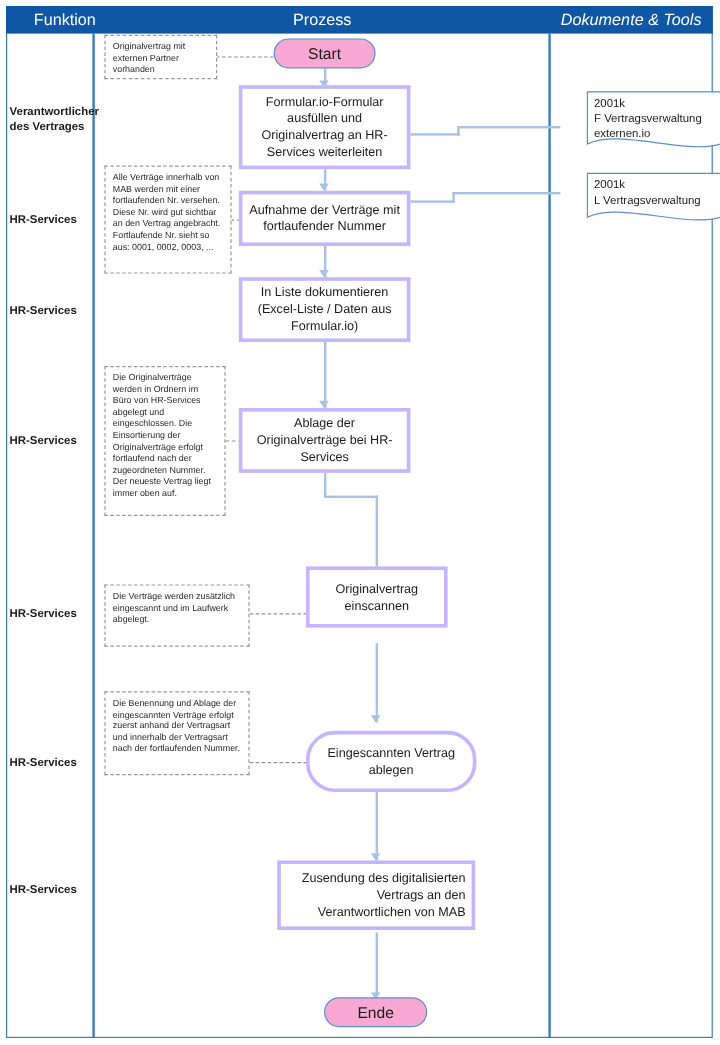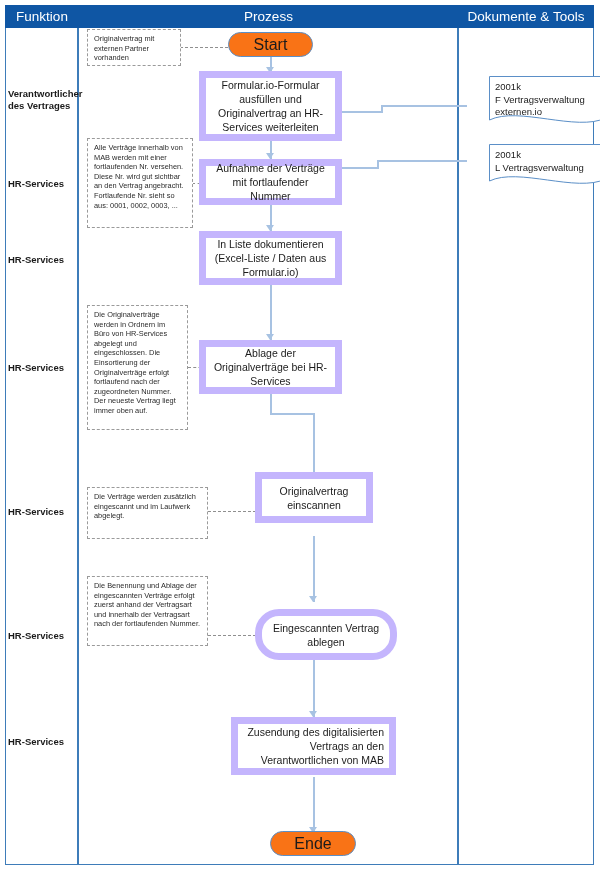--- a/index.html
+++ b/index.html
@@ -44,23 +44,23 @@
   .header-cell {
     position: absolute;
     top: 0;
     height: 23px;
     line-height: 23px;
     color: #ffffff;
     font-size: 13.5px;
     text-align: center;
     white-space: nowrap;
   }
-  .header-cell.func  { left: 0px;   width: 74px; }
+  .header-cell.func  { left: 0px;   width: 74px; padding-left: 12px; }
   .header-cell.proz  { left: 74px;  width: 379px; }
-  .header-cell.doks  { left: 453px; width: 136px; }
+  .header-cell.doks  { left: 453px; width: 136px; font-style: italic; }
 
   
   .divider {
     position: absolute;
     top: 28px;
     width: 2px;
     height: 837px;
     background: #3E7CB9;
   }
   .divider.d1 { left: 77px; }
@@ -74,41 +74,41 @@
     font-size: 9.5px;
     color: #1b1b1b;
     line-height: 12px;
     font-weight: bold;
   }
 
   
   .pbox {
     position: absolute;
     box-sizing: border-box;
-    border: 7px solid #c4b5fd;
+    border: 3px solid #c4b5fd;
     background: #ffffff;
     color: #1b1b1b;
     font-size: 10.5px;
     line-height: 14px;
     text-align: center;
     display: flex;
     align-items: center;
     justify-content: center;
     padding: 2px 5px;
   }
 
   
   .term {
     position: absolute;
     box-sizing: border-box;
     border: 1px solid #5B8FC7;
     border-radius: 999px;
-    background: #f97316;
-    color: #1b1b1b;
-    font-size: 16px;
+    background: #f9a8d4;
+    color: #1b1b1b;
+    font-size: 13px;
     line-height: 14px;
     text-align: center;
     display: flex;
     align-items: center;
     justify-content: center;
   }
 
   
   .note {
     position: absolute;

